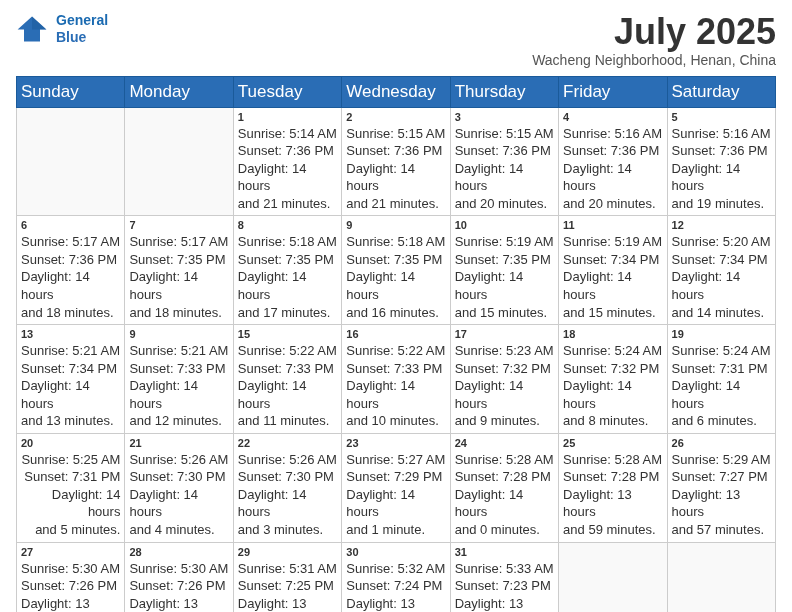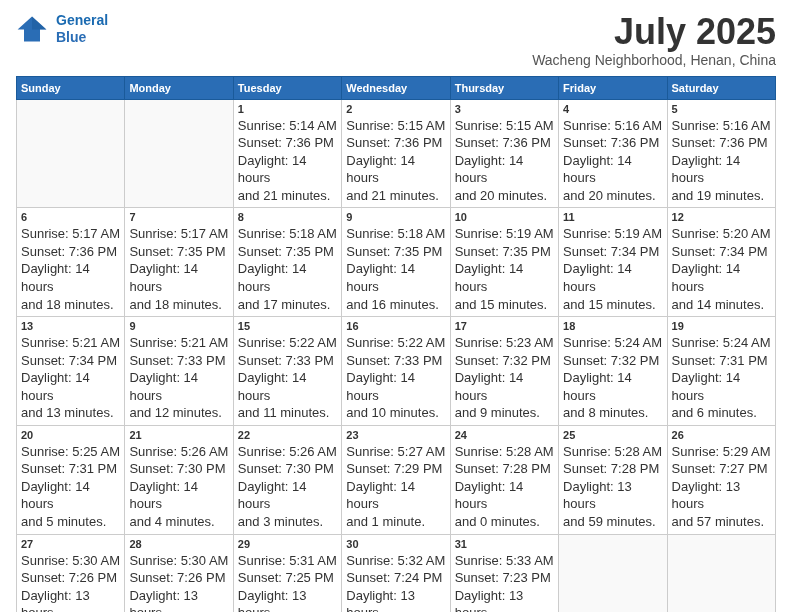--- a/index.html
+++ b/index.html
@@ -58,22 +58,22 @@
     .calendar {
       flex: 1;
       border: 1px solid #ccc;
       border-collapse: collapse;
       width: 100%;
       table-layout: fixed;
     }
     .calendar th {
       background-color: #2a6db5;
       color: white;
-      font-size: 11px;
-      font-weight: bold;
+      font-size: 17px;
+      font-weight: normal;
       padding: 5px 4px;
       text-align: left;
       border: 1px solid #1a5a9a;
     }
     .calendar td {
       border: 1px solid #ccc;
       vertical-align: top;
       padding: 3px 4px;
       font-size: 9.5px;
       color: #333;
@@ -269,21 +269,21 @@
             <span class="day-number">19</span>
             <div class="cell-text" style="white-space: pre-line;">Sunrise: 5:24 AM
 Sunset: 7:31 PM
 Daylight: 14 hours
 and 6 minutes.</div>
           </td>
         </tr>
         <tr>
           <td>
             <span class="day-number">20</span>
-            <div class="cell-text" style="white-space: pre-line;">Sunrise: 5:25 AM
+            <div class="cell-text" style="white-space: pre-line; text-align: right;">Sunrise: 5:25 AM
 Sunset: 7:31 PM
 Daylight: 14 hours
 and 5 minutes.</div>
           </td>
           <td>
             <span class="day-number">21</span>
             <div class="cell-text" style="white-space: pre-line;">Sunrise: 5:26 AM
 Sunset: 7:30 PM
 Daylight: 14 hours
 and 4 minutes.</div>

